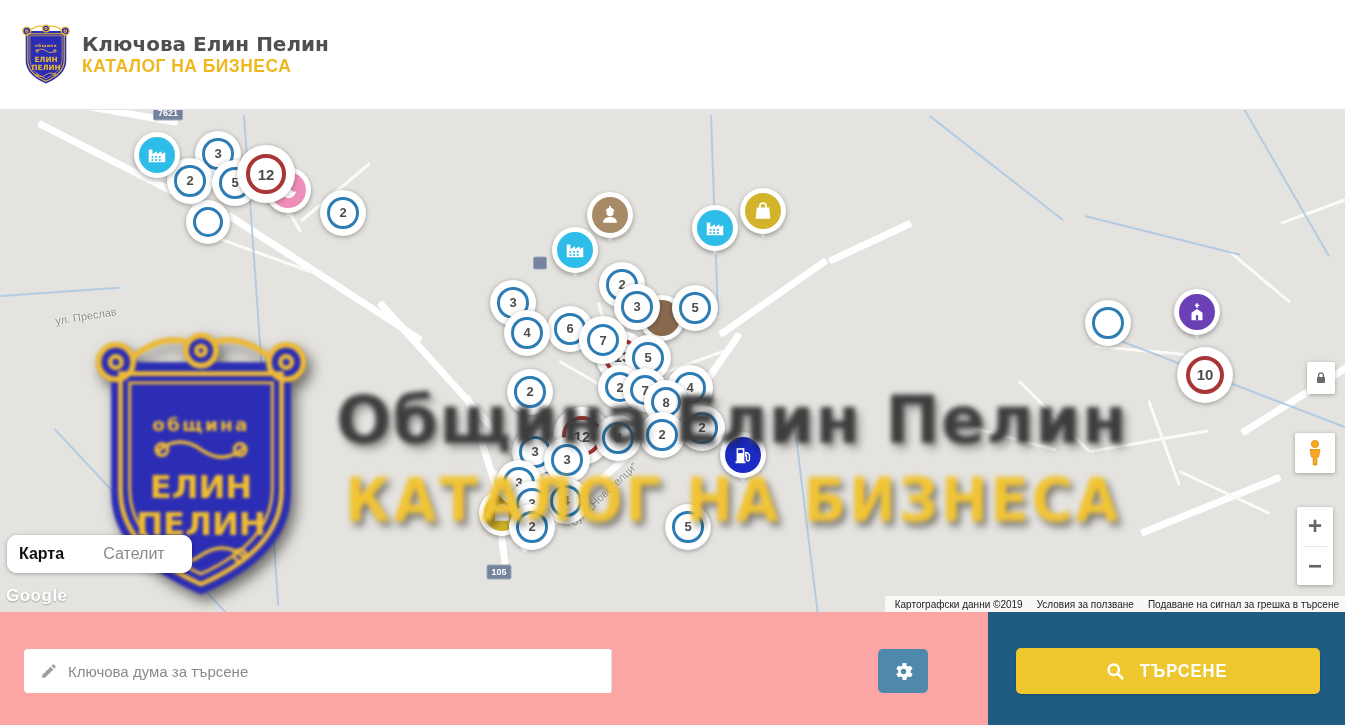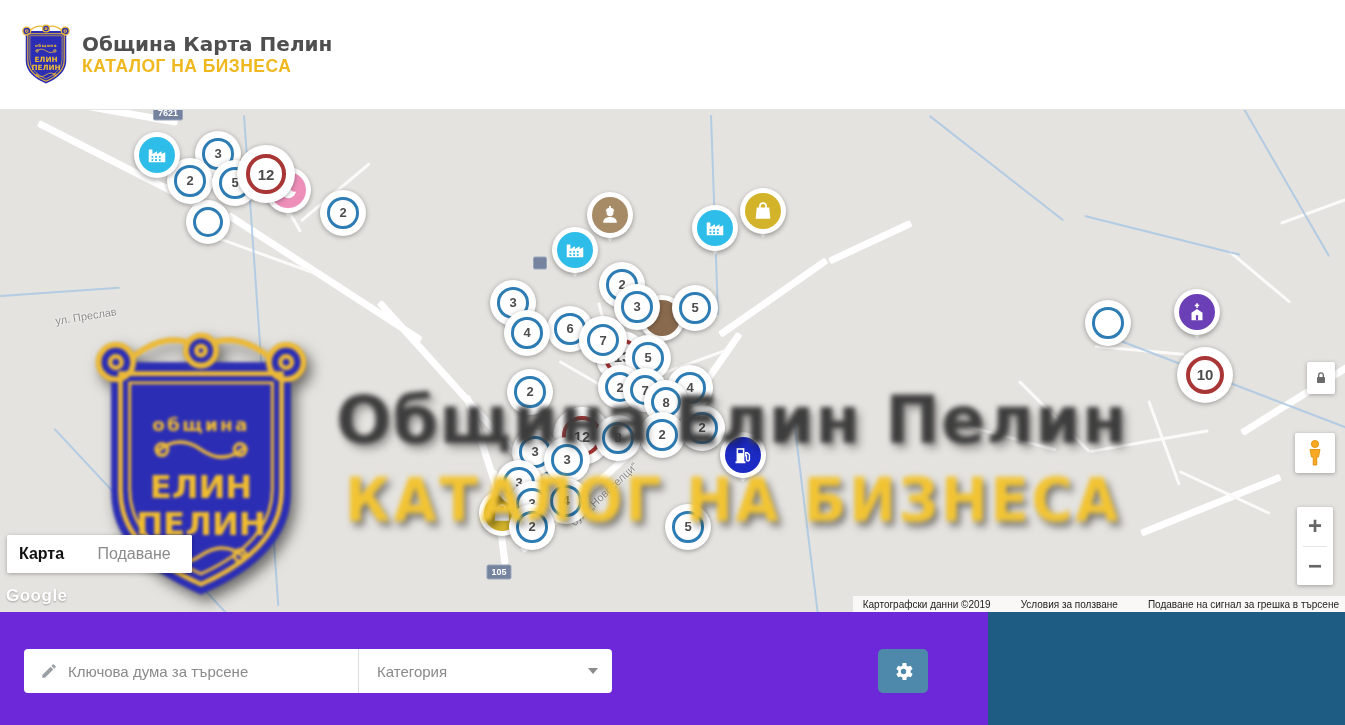--- a/index.html
+++ b/index.html
@@ -50,44 +50,44 @@
   .wm-title { position:absolute; left:336px; top:272px; width:880px; z-index:50; pointer-events:none;
               font-family:"DejaVu Sans", sans-serif; font-weight:700; font-size:66px; color:#3d3d3d;
               letter-spacing:1px; white-space:nowrap; filter:blur(2.6px);
               text-shadow:4px 5px 7px rgba(0,0,0,.35); transform:scaleX(.99); transform-origin:left; }
   .wm-sub { position:absolute; left:345px; top:355px; z-index:50; pointer-events:none;
             font-family:"DejaVu Sans", sans-serif; font-weight:700; font-size:60px; color:#f2c433;
             letter-spacing:3px; white-space:nowrap; filter:blur(2.4px);
             text-shadow:4px 5px 7px rgba(0,0,0,.5); transform:scaleX(.93); transform-origin:left; }
 
   
-  .maptype { position:absolute; left:7px; top:425px; height:38px; display:flex; background:#fff; border-radius:2px;
+  .maptype { position:absolute; left:7px; top:425px; height:38px; display:flex; background:#fff; border-radius:10px;
              box-shadow:0 1px 4px rgba(0,0,0,.3); z-index:60; overflow:hidden; }
   .maptype button { border:0; background:#fff; font-family:"Liberation Sans",sans-serif; font-size:16px; cursor:pointer; }
   .mt-map { width:69px; font-weight:700; color:#111; }
   .mt-sat { width:116px; color:#8a8a8a; border-left:1px solid #ececec; }
 
   .ctl-btn { position:absolute; background:#fff; box-shadow:0 1px 4px rgba(0,0,0,.3); border:0; border-radius:2px;
              display:flex; align-items:center; justify-content:center; cursor:pointer; z-index:60; }
   .lock-btn { left:1307px; top:252px; width:28px; height:32px; }
   .pegman-btn { left:1295px; top:323px; width:40px; height:40px; }
   .zoomctl { position:absolute; left:1297px; top:397px; width:36px; height:78px; background:#fff; border-radius:2px;
              box-shadow:0 1px 4px rgba(0,0,0,.3); display:flex; flex-direction:column; z-index:60; }
   .zoomctl button { flex:1; border:0; background:transparent; font-size:24px; font-weight:700; color:#666; cursor:pointer; line-height:1; }
   .zoomctl .zdiv { height:1px; background:#e6e6e6; margin:0 6px; }
 
   .google-logo { position:absolute; left:6px; top:476px; z-index:60; color:#fff; font-size:17px; font-weight:700;
                  letter-spacing:.5px; text-shadow:0 1px 2px rgba(0,0,0,.3); cursor:pointer; }
   .attrib { position:absolute; right:0; top:486px; height:16px; background:rgba(255,255,255,.75); z-index:60;
-            display:flex; align-items:center; gap:30px; padding:0 6px 0 10px; font-size:10px; color:#222; }
+            display:flex; align-items:center; gap:14px; padding:0 6px 0 10px; font-size:10px; color:#222; }
   .attrib span { white-space:nowrap; }
   .attrib .alink { cursor:pointer; }
 
   
-  .searchbar { position:absolute; left:0; top:612px; width:1345px; height:113px; background:#6d28d9; }
+  .searchbar { position:absolute; left:0; top:612px; width:1345px; height:113px; background:#fca5a5; }
   .searchbar-dark { position:absolute; left:988px; top:0; width:357px; height:113px; background:#1f5c83; }
   .kw-box { position:absolute; left:24px; top:37px; width:588px; height:44px; background:#fff; border-radius:4px;
             display:flex; align-items:center; }
   .kw-icon { margin:0 10px 0 16px; display:flex; }
   .kw-input { flex:1; border:0; outline:none; font-size:15px; color:#333; font-family:"Liberation Sans",sans-serif; min-width:0; }
   .kw-input::placeholder { color:#8a8a8a; }
   .kw-divider { width:1px; height:44px; background:#dcdcdc; }
   .sel { display:flex; align-items:center; cursor:pointer; }
   .sel-cat { width:253px; height:44px; padding:0 14px 0 18px; }
   .sel-loc { position:absolute; left:622px; top:37px; width:246px; height:44px; background:#fff; border-radius:4px;
@@ -133,21 +133,21 @@
         </g>
         <text x="100" y="152" font-size="28">ЕЛИН</text>
         <text x="100" y="184" font-size="28">ПЕЛИН</text>
         <g stroke="#ecb937" fill="none" stroke-width="3">
           <path d="M62 202 Q80 216 100 202 Q120 188 138 204"></path>
           <circle cx="66" cy="204" r="5"></circle>
             <circle cx="134" cy="202" r="5"></circle>
         </g>
       </svg>
       <div class="logo-text">
-        <span class="logo-title">Община Карта Пелин</span>
+        <span class="logo-title">Ключова Елин Пелин</span>
         <span class="logo-sub">КАТАЛОГ НА БИЗНЕСА</span>
       </div>
     </div>
   </header>
 
   <div class="map">
     <div id="bg-layer">
         <div class="lin road-w" style="left: 60px; top: -12px; width: 120px; transform: rotate(10deg);"></div>
         <div class="lin road-w" style="left: 40px; top: 10px; width: 210px; transform: rotate(27deg);"></div>
         <div class="lin road-w" style="left: 230px; top: 102px; width: 230px; transform: rotate(33deg);"></div>
@@ -458,21 +458,21 @@
         <path d="M62 202 Q80 216 100 202 Q120 188 138 204"></path>
         <circle cx="66" cy="204" r="5"></circle>
           <circle cx="134" cy="202" r="5"></circle>
       </g>
     </svg>
     <div class="wm-title">Община Елин Пелин</div>
     <div class="wm-sub">КАТАЛОГ НА БИЗНЕСА</div>
 
     <div class="maptype">
       <button class="mt-map">Карта</button>
-      <button class="mt-sat">Подаване</button>
+      <button class="mt-sat">Сателит</button>
     </div>
 
     <button class="ctl-btn lock-btn">
       <svg width="16" height="16" viewBox="0 0 24 24">
         <rect x="6" y="10.5" width="12" height="9" rx="1.2" fill="#6b6b6b"></rect>
         <path d="M8.5 10.5V7.8a3.5 3.5 0 017 0v2.7" fill="none" stroke="#6b6b6b" stroke-width="2"></path>
       </svg>
     </button>
     <button class="ctl-btn pegman-btn">
       <svg width="24" height="28" viewBox="0 0 24 28">
@@ -501,28 +501,31 @@
     <div class="searchbar-dark"></div>
 
     <div class="kw-box">
       <span class="kw-icon">
         <svg width="18" height="18" viewBox="0 0 24 24" fill="#9aa0a6">
           <path d="M3 17.25V21h3.75L17.8 9.94l-3.75-3.75L3 17.25zM20.7 7a1 1 0 000-1.4L18.4 3.3a1 1 0 00-1.4 0l-1.8 1.8 3.75 3.75L20.7 7z"></path>
         </svg>
       </span>
       <input class="kw-input" type="text" placeholder="Ключова дума за търсене" style="">
       <div class="kw-divider"></div>
-      <div class="sel sel-cat">
-        <span class="sel-label">Категория</span>
-        <span class="chev"></span>
-      </div>
     </div>
 
 
     <button class="gear-btn">
       <svg width="23" height="23" viewBox="0 0 24 24">
         <path fill="#fff" fill-rule="evenodd" d="M19.4 13a7.6 7.6 0 000-2l2.1-1.65-2-3.46-2.5 1a7.6 7.6 0 00-1.73-1L15 3.25h-4l-.3 2.64a7.6 7.6 0 00-1.73 1l-2.5-1-2 3.46L6.6 11a7.6 7.6 0 000 2l-2.1 1.65 2 3.46 2.5-1a7.6 7.6 0 001.73 1l.3 2.64h4l.3-2.64a7.6 7.6 0 001.73-1l2.5 1 2-3.46L19.4 13zM12 9.2a2.8 2.8 0 110 5.6 2.8 2.8 0 010-5.6z"></path>
       </svg>
     </button>
 
+    <button class="search-btn">
+      <svg width="20" height="20" viewBox="0 0 24 24" fill="none" stroke="#fff" stroke-width="3">
+        <circle cx="10.5" cy="10.5" r="6.2"></circle>
+        <path d="M15.3 15.3l5.5 5.5" stroke-linecap="round"></path>
+      </svg>
+      <span>ТЪРСЕНЕ</span>
+    </button>
   </section>
 
 </div>
 
 </body></html>

